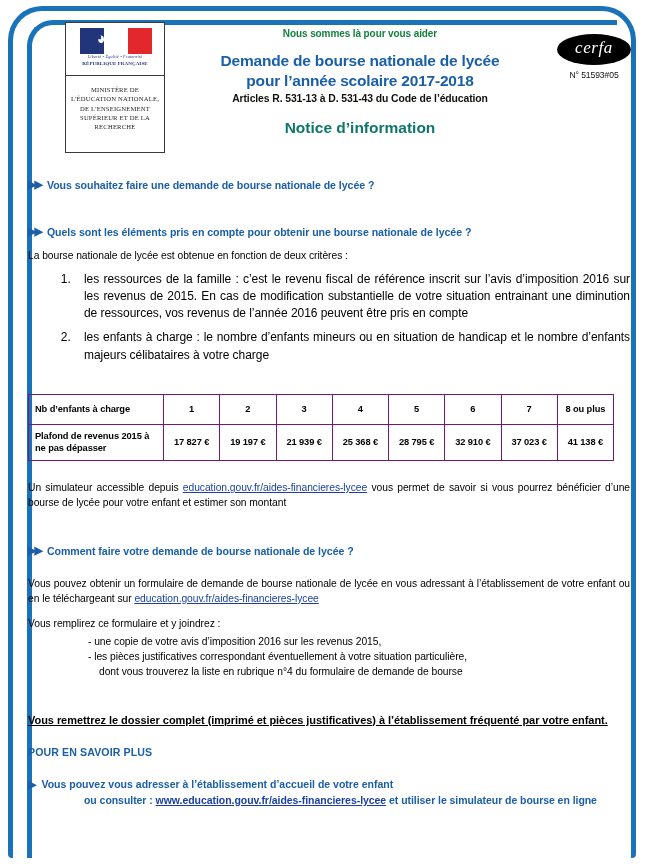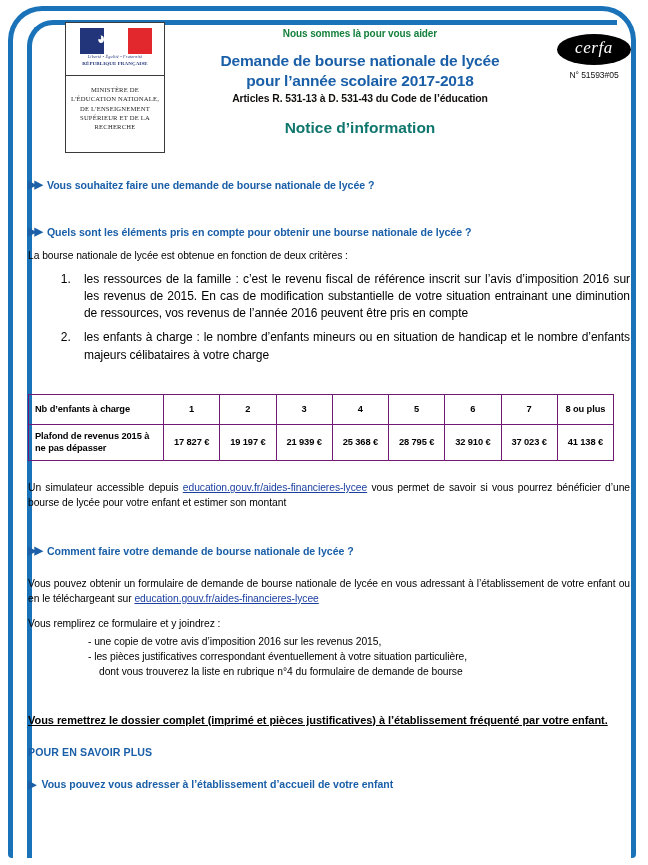--- a/index.html
+++ b/index.html
@@ -449,15 +449,16 @@
 
     <div class="savoir-plus">POUR EN SAVOIR PLUS</div>
 
     <div class="spacer-md"></div>
 
     <div class="footer-line1">
       <span class="arrow-single">▶</span>
       <span>Vous pouvez vous adresser à l’établissement d’accueil de votre enfant</span>
     </div>
 
+    <div class="footer-line2"><span>ou consulter :  </span><a class="link" href="#">www.education.gouv.fr/aides-financieres-lycee</a><span> et utiliser le simulateur de bourse en ligne</span></div>
 
   </div>
 </div>
 
 </body></html>

